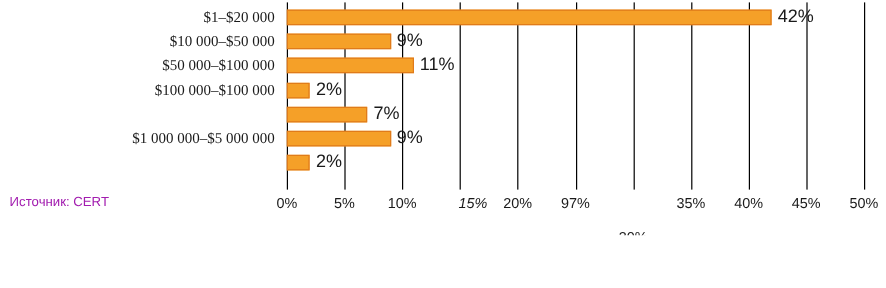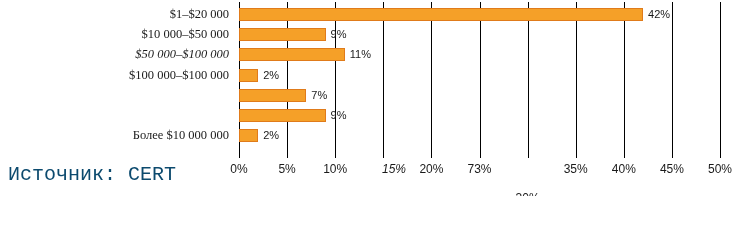--- a/index.html
+++ b/index.html
@@ -77,21 +77,21 @@
     top: 0;
     height: 13px;
     background: #f5a028;
     border: 1px solid #e07b1a;
     box-sizing: border-box;
   }
   .bar-value {
     position: absolute;
     top: -1px;
     font-family: "Liberation Sans", sans-serif;
-    font-size: 11px;
+    font-size: 15px;
     color: #1a1a1a;
     white-space: nowrap;
     line-height: 14px;
   }
 
   
   .xtick {
     position: absolute;
     top: 160px;
     font-family: "Liberation Sans", sans-serif;
@@ -99,52 +99,52 @@
     color: #1a1a1a;
     transform: translateX(-50%);
     white-space: nowrap;
   }
 
   
   .source-note {
     position: absolute;
     left: 8px;
     top: 163px;
-    font-family: Liberation Mono, monospace;
-    font-size: 20px;
-    color: #0c4a6e;
+    font-family: Liberation Sans, sans-serif;
+    font-size: 11px;
+    color: #a21caf;
     white-space: nowrap;
   }
 </style>
 </head>
 <body>
 
 <div id="chart-root">
 
   <div class="cat-labels">
       <div class="cat-label" style="top: 5px;">$1–$20 000</div>
       <div class="cat-label" style="top: 25.2px;">$10 000–$50 000</div>
-      <div class="cat-label" style="top: 45.4px; font-style: italic;">$50 000–$100 000</div>
+      <div class="cat-label" style="top: 45.4px;">$50 000–$100 000</div>
       <div class="cat-label" style="top: 65.6px;">$100 000–$100 000</div>
-      <div class="cat-label" style="top: 126.2px;">Более $10 000 000</div>
+      <div class="cat-label" style="top: 106px;">$1 000 000–$5 000 000</div>
     </div>
 
   <div class="plot">
     <div class="axis-line"></div>
   <div class="xtick" style="left: 0px;">0%</div>
       <div class="gridline" style="left: 48.1px;"></div>
       <div class="xtick" style="left: 48.1px;">5%</div>
       <div class="gridline" style="left: 96.2px;"></div>
       <div class="xtick" style="left: 96.2px;">10%</div>
       <div class="gridline" style="left: 144.3px;"></div>
       <div class="xtick" style="left: 155px; font-style: italic;">15%</div>
       <div class="gridline" style="left: 192.4px;"></div>
       <div class="xtick" style="left: 192.4px;">20%</div>
       <div class="gridline" style="left: 240.5px;"></div>
-      <div class="xtick" style="left: 240.5px;">73%</div>
+      <div class="xtick" style="left: 240.5px;">97%</div>
       <div class="gridline" style="left: 288.6px;"></div>
       <div class="xtick" style="left: 288.6px; margin-top: 29px;">30%</div>
       <div class="gridline" style="left: 336.7px;"></div>
       <div class="xtick" style="left: 336.7px;">35%</div>
       <div class="gridline" style="left: 384.8px;"></div>
       <div class="xtick" style="left: 384.8px;">40%</div>
       <div class="gridline" style="left: 432.9px;"></div>
       <div class="xtick" style="left: 432.9px;">45%</div>
       <div class="gridline" style="left: 481px;"></div>
       <div class="xtick" style="left: 481px;">50%</div>

